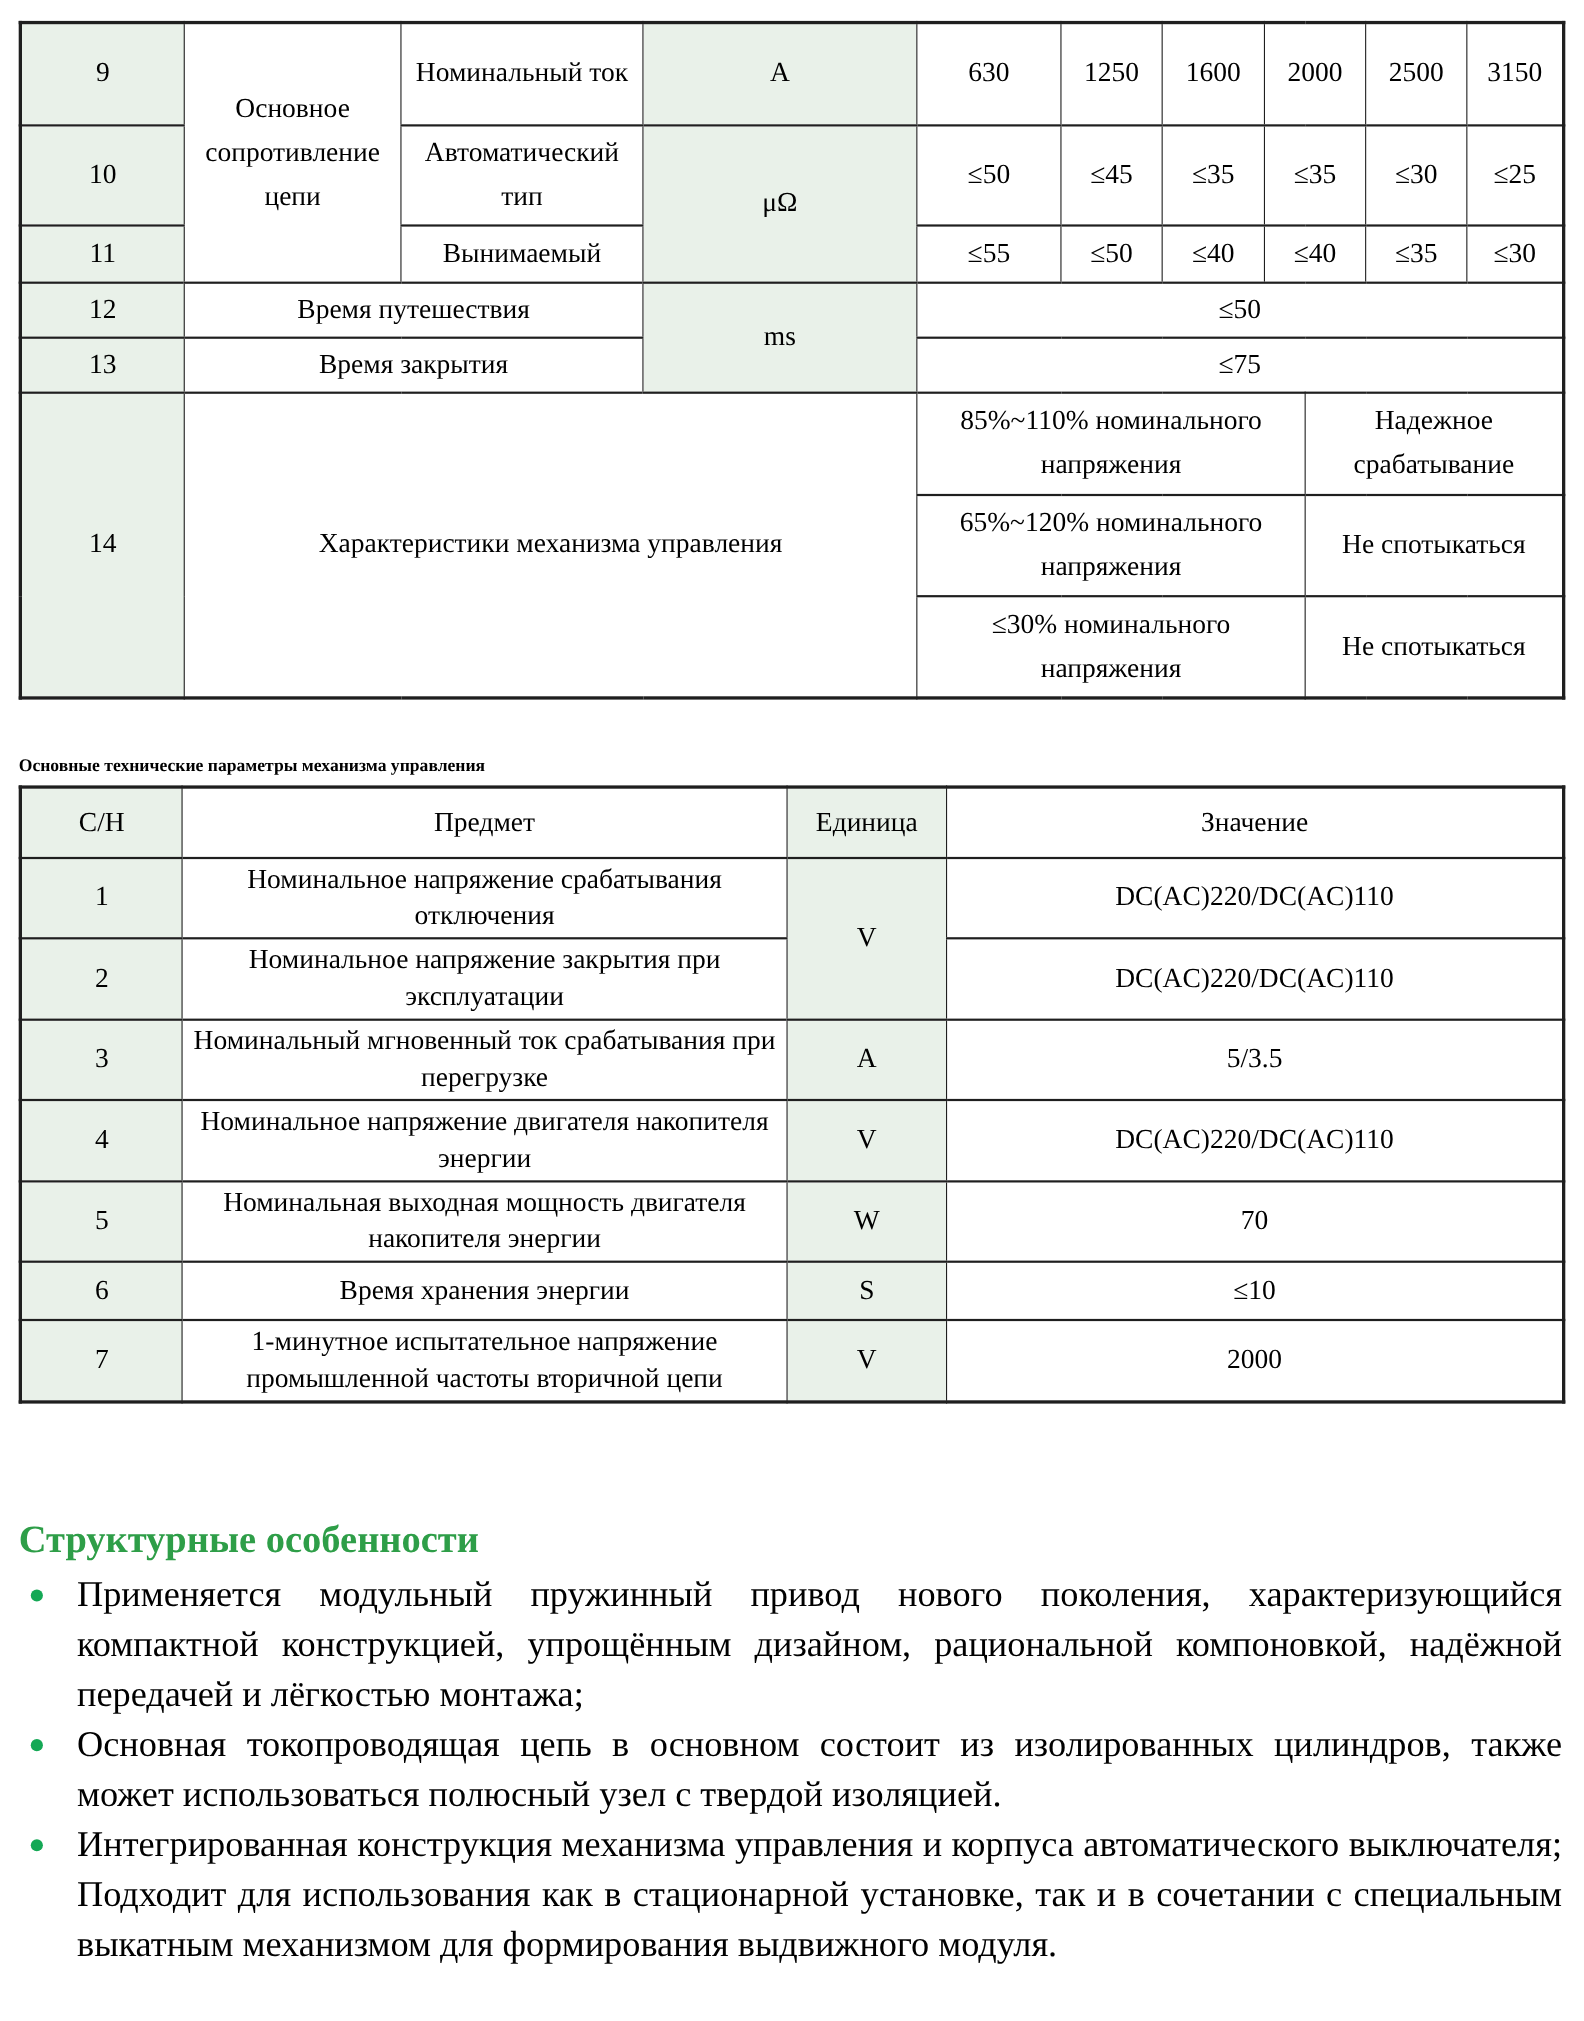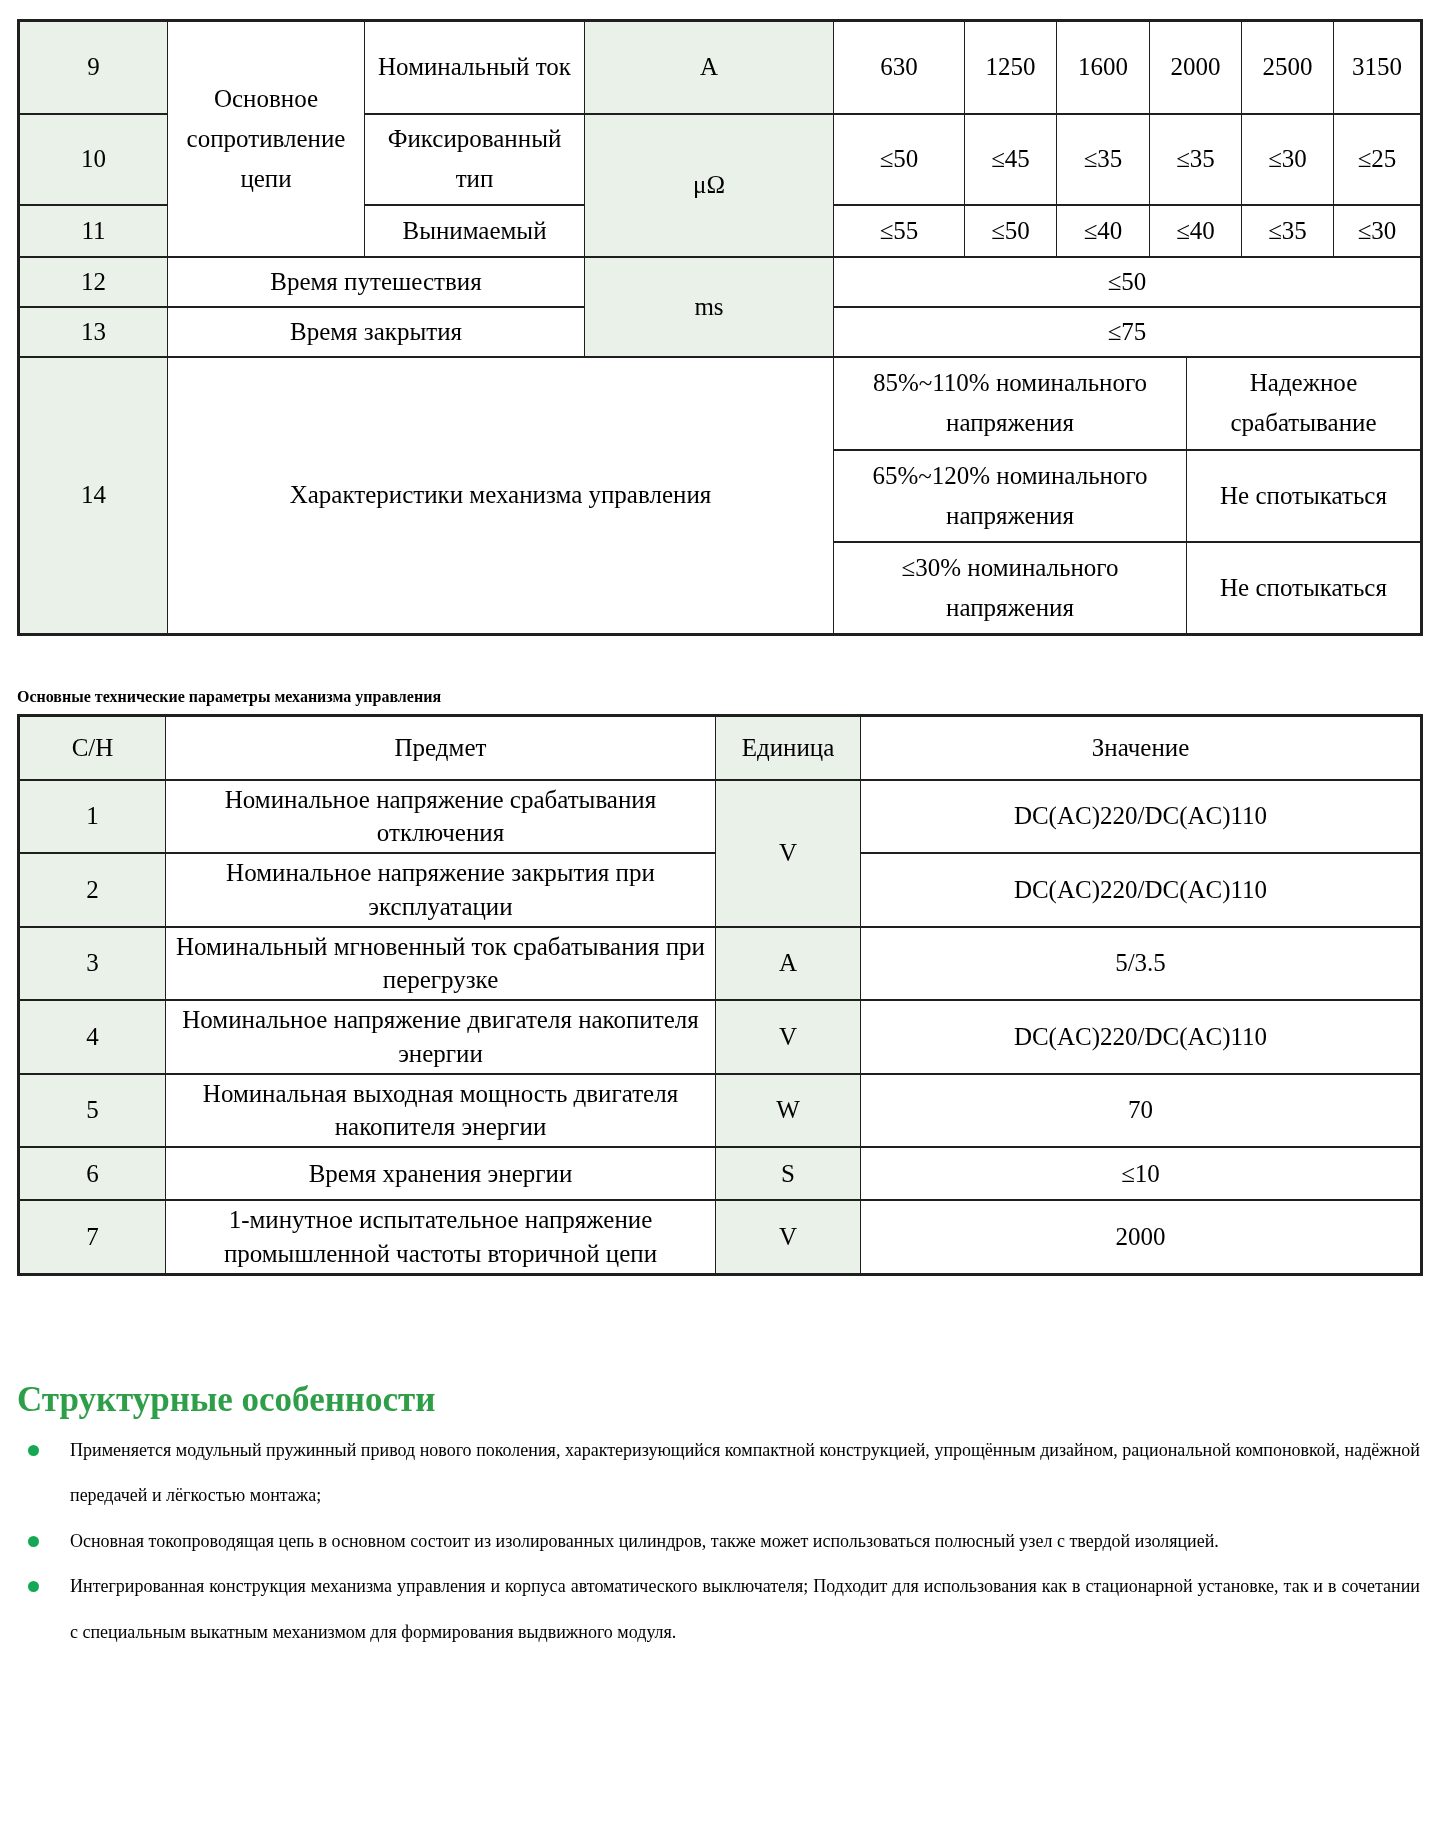--- a/index.html
+++ b/index.html
@@ -61,21 +61,21 @@
   .dot {
     flex: 0 0 auto;
     width: 11px; height: 11px;
     border-radius: 50%;
     background: var(--bullet_green, #14a855);
     margin: 17px 0 0 11px;
   }
   .feature-text {
     flex: 1 1 auto;
     margin-left: 31px;
-    font-size: 18px;
+    font-size: 33px;
     line-height: 45.5px;
     text-align: justify;
   }
 </style>
 </head>
 <body>
 
 <div class="page">
 
   <table class="t1">
@@ -100,21 +100,21 @@
       <td class="g">A</td>
       <td>630</td>
       <td>1250</td>
       <td>1600</td>
       <td colspan="2">2000</td>
       <td>2500</td>
       <td>3150</td>
     </tr>
     <tr class="h91">
       <td class="g">10</td>
-      <td>Фиксированный тип</td>
+      <td>Автоматический тип</td>
       <td class="g" rowspan="2">μΩ</td>
       <td>≤50</td>
       <td>≤45</td>
       <td>≤35</td>
       <td colspan="2">≤35</td>
       <td>≤30</td>
       <td>≤25</td>
     </tr>
     <tr class="h52">
       <td class="g">11</td>

